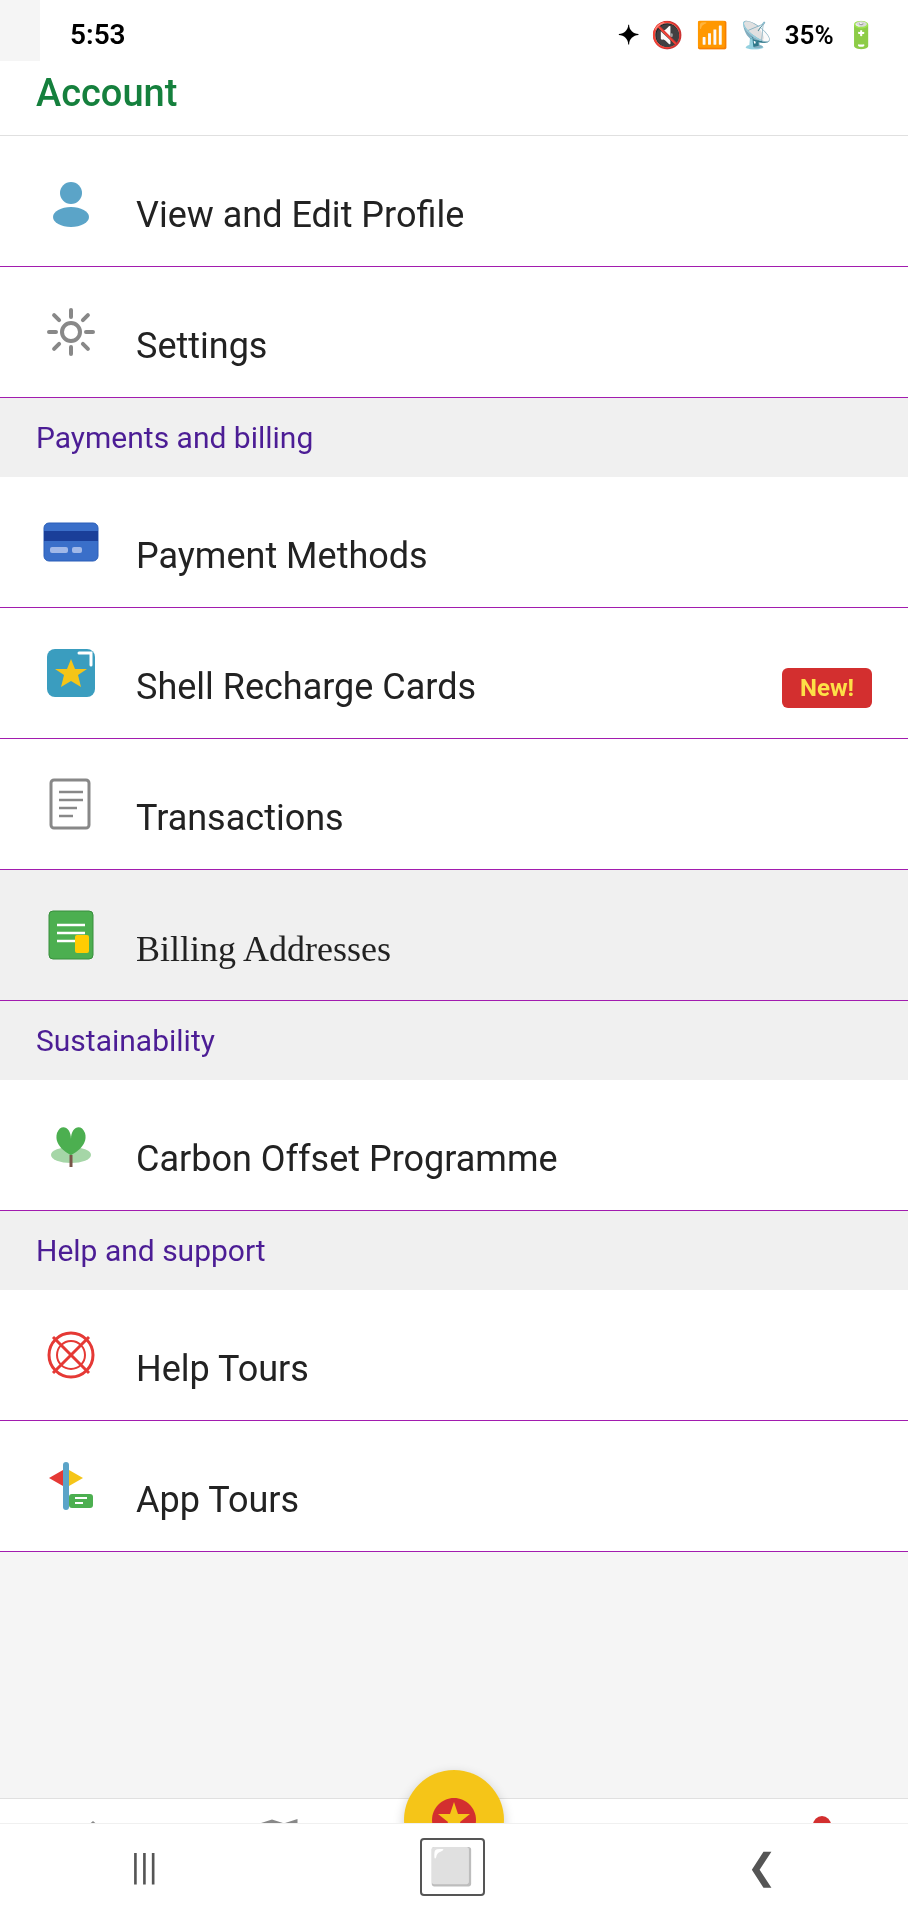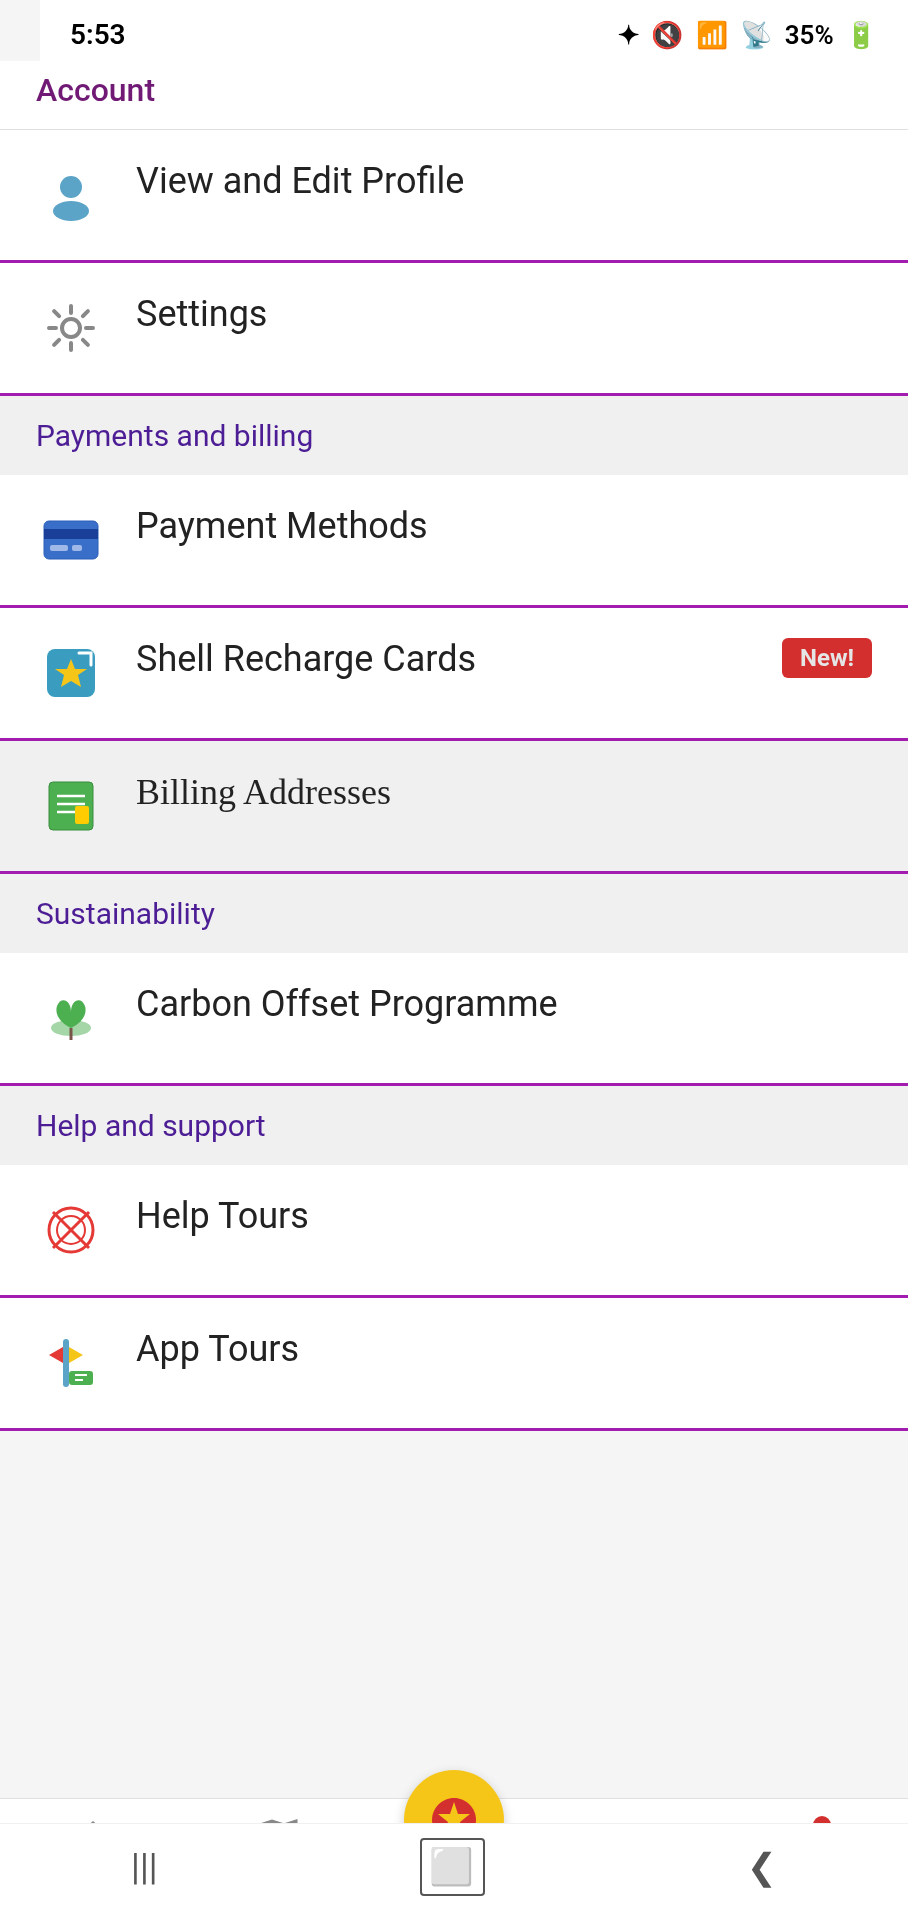--- a/index.html
+++ b/index.html
@@ -31,41 +31,41 @@
       font-size: 26px;
     }
 
     
     .page-header {
       background: #fff;
       padding: 10px 36px 20px 36px;
       border-bottom: 1px solid #e0e0e0;
     }
     .page-header-title {
-      font-size: 32px;
-      color: #701a75;
+      font-size: 38px;
+      color: #15803d;
       font-weight: 500;
     }
 
     
     .section-header {
       background: #f0f0f0;
       padding: 22px 36px;
       font-size: 30px;
       color: #4c1d95;
       font-weight: 400;
     }
 
     
     .menu-item {
       background: #fff;
       display: flex;
-      align-items: flex-start;
+      align-items: flex-end;
       padding: 30px 36px;
-      border-bottom: 3px solid #a21caf;
+      border-bottom: 1px solid #a21caf;
       cursor: pointer;
       position: relative;
     }
     .menu-icon {
       width: 70px;
       height: 70px;
       display: flex;
       align-items: center;
       justify-content: center;
       margin-right: 30px;
@@ -74,21 +74,21 @@
     }
     .menu-label {
       font-size: 36px;
       color: #222;
       font-weight: 400;
     }
     .badge-new {
       position: absolute;
       right: 36px;
       background: #d32f2f;
-      color: #e5e5e5;
+      color: #fde047;
       font-size: 24px;
       font-weight: 700;
       padding: 6px 18px;
       border-radius: 6px;
     }
 
     
     .menu-item.highlighted {
       background: #f0f0f0;
       font-family: Liberation Serif, serif;
@@ -233,20 +233,32 @@
       <div class="menu-icon">
         <svg width="52" height="52" viewBox="0 0 52 52" fill="none">
         <rect x="2" y="2" width="48" height="48" rx="8" fill="#3a9dbf"></rect>
         <polygon points="26,12 30,22 42,22 33,28 36,40 26,34 16,40 19,28 10,22 22,22" fill="#f5c518"></polygon>
         <path d="M34 6 L46 6 L46 18" stroke="#fff" stroke-width="3" stroke-linecap="round"></path>
       </svg>
       </div>
       <span class="menu-label">Shell Recharge Cards</span>
       <span class="badge-new">New!</span>
     </div>
+    <div class="menu-item">
+      <div class="menu-icon">
+        <svg width="52" height="52" viewBox="0 0 52 52" fill="none">
+        <rect x="6" y="2" width="38" height="48" rx="3" stroke="#888" stroke-width="3" fill="none"></rect>
+        <line x1="14" y1="14" x2="38" y2="14" stroke="#888" stroke-width="2.5"></line>
+        <line x1="14" y1="22" x2="38" y2="22" stroke="#888" stroke-width="2.5"></line>
+        <line x1="14" y1="30" x2="32" y2="30" stroke="#888" stroke-width="2.5"></line>
+        <line x1="14" y1="38" x2="28" y2="38" stroke="#888" stroke-width="2.5"></line>
+      </svg>
+      </div>
+      <span class="menu-label">Transactions</span>
+    </div>
     <div class="menu-item highlighted">
       <div class="menu-icon">
         <svg width="52" height="52" viewBox="0 0 52 52" fill="none">
         <rect x="4" y="2" width="44" height="48" rx="4" fill="#4caf50"></rect>
         <rect x="4" y="2" width="44" height="48" rx="4" stroke="#388e3c" stroke-width="1"></rect>
         <line x1="12" y1="16" x2="40" y2="16" stroke="#fff" stroke-width="2.5"></line>
         <line x1="12" y1="24" x2="40" y2="24" stroke="#fff" stroke-width="2.5"></line>
         <line x1="12" y1="32" x2="30" y2="32" stroke="#fff" stroke-width="2.5"></line>
         <rect x="30" y="26" width="14" height="18" rx="2" fill="#ffcc02"></rect>
       </svg>

